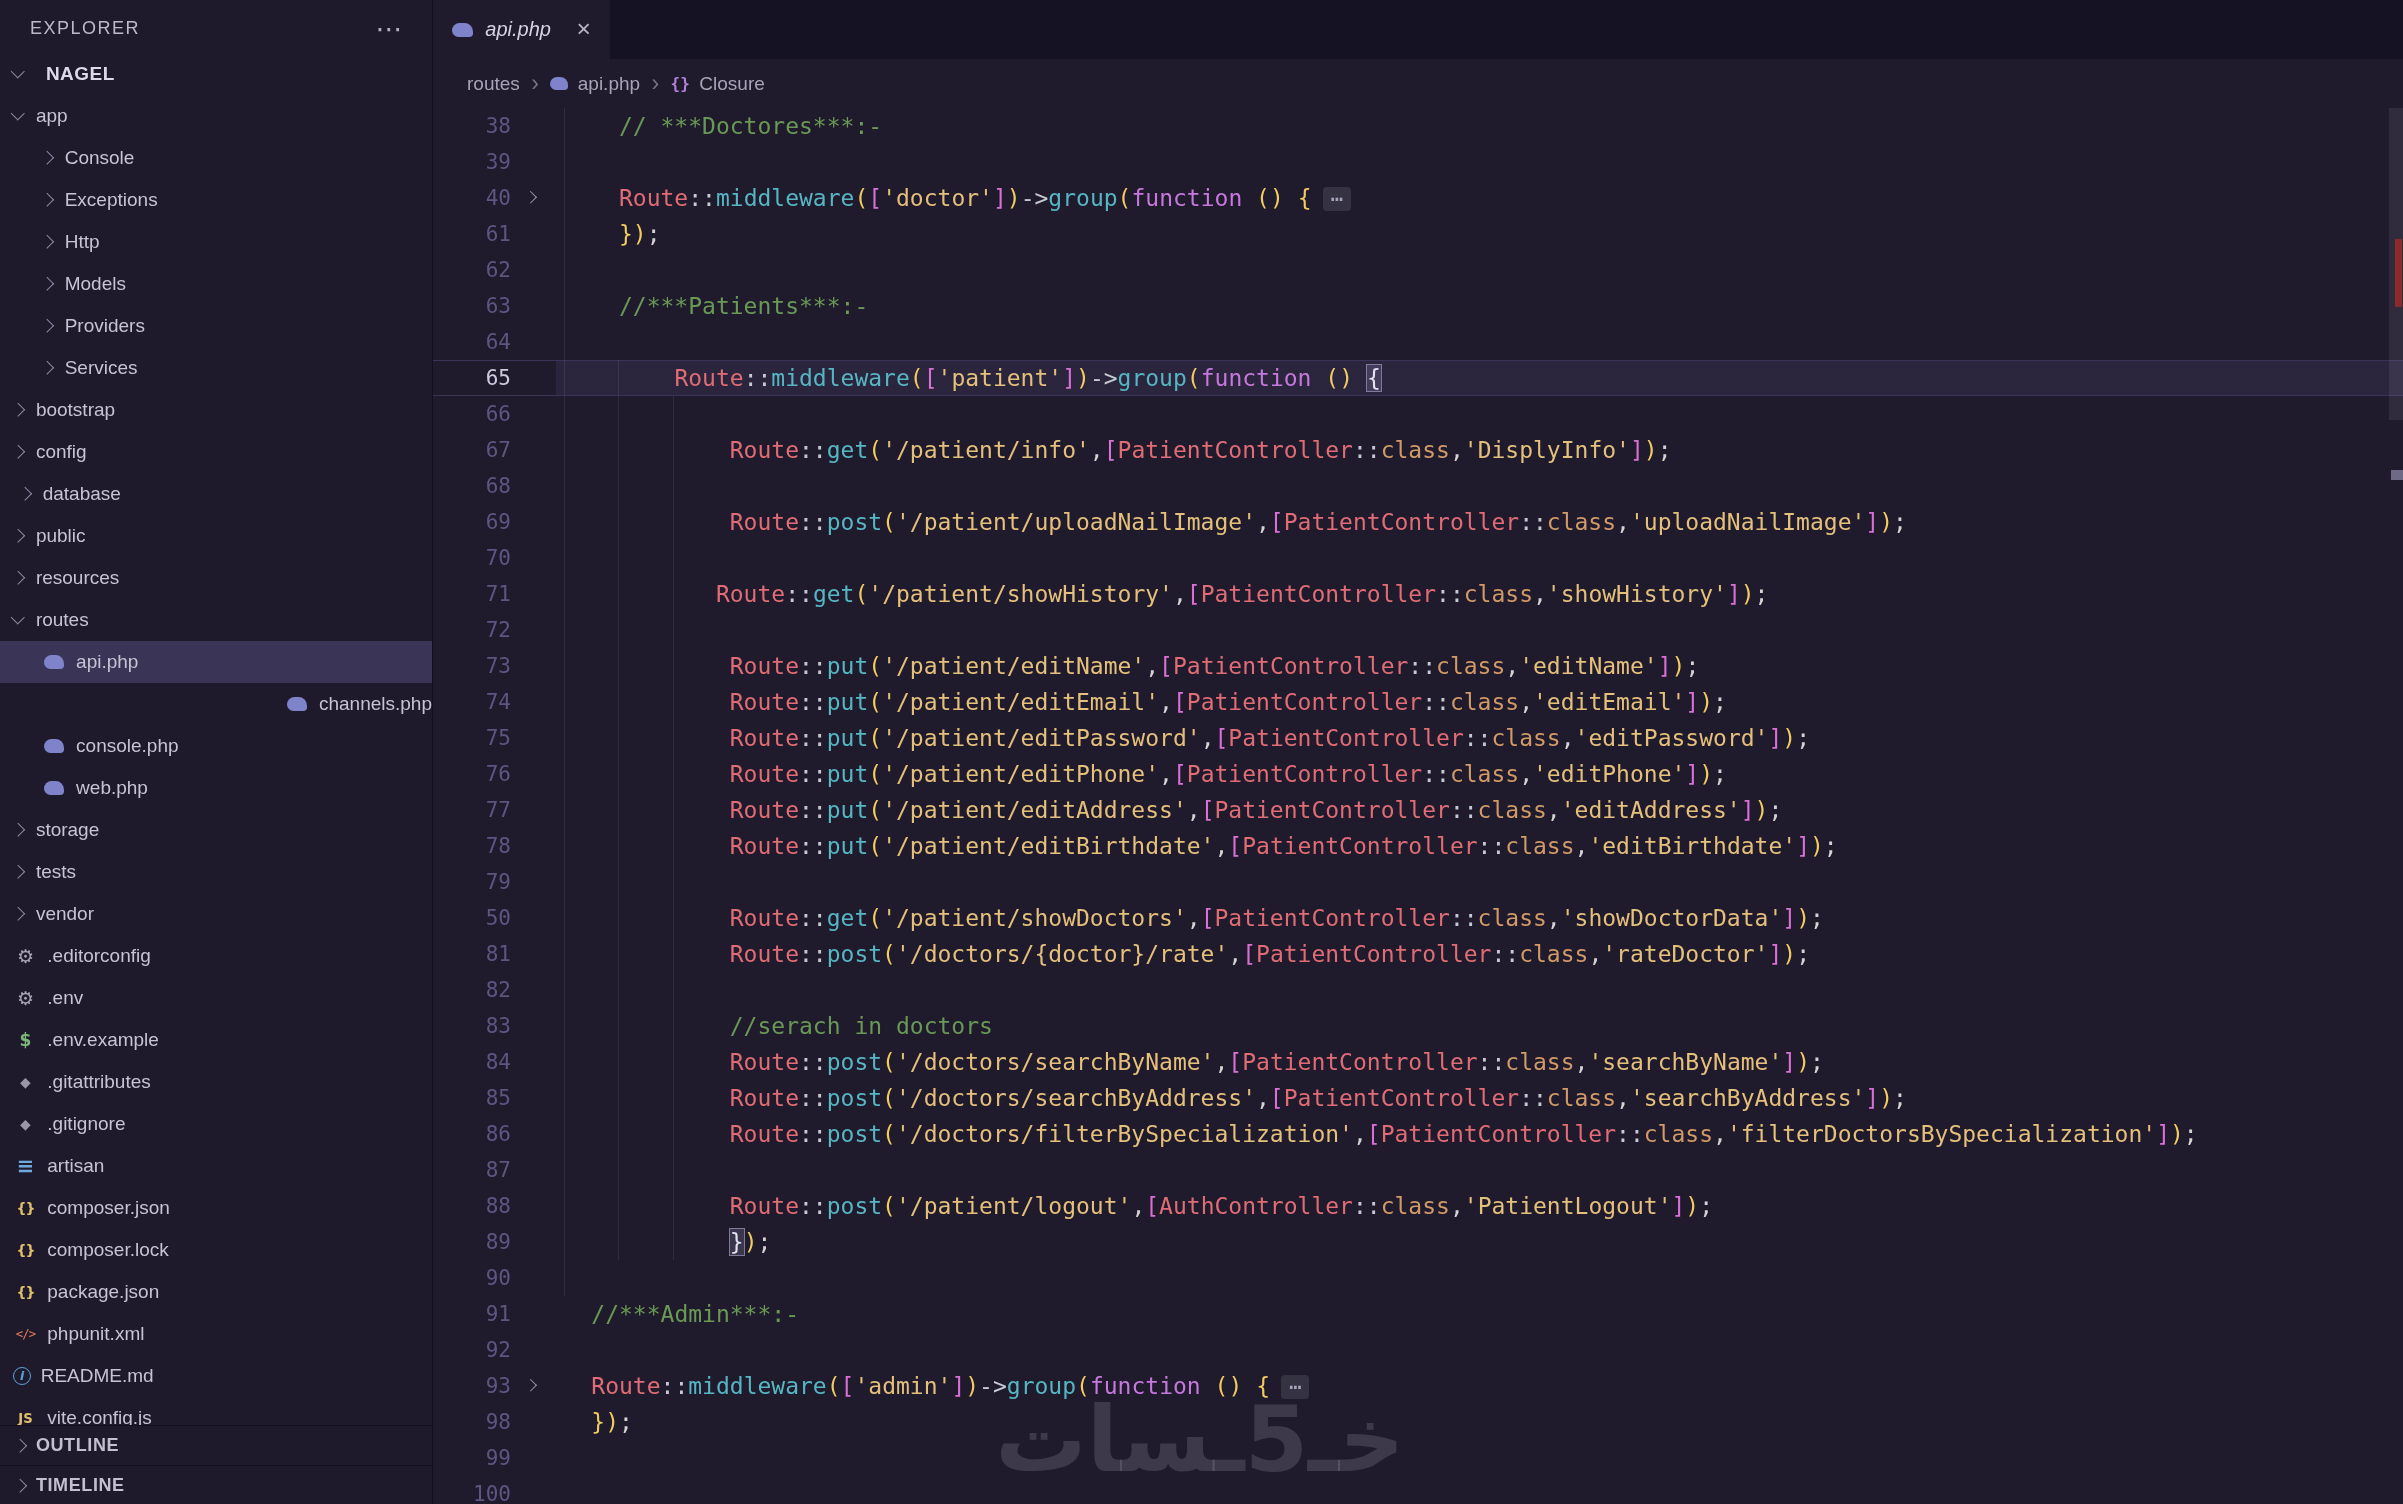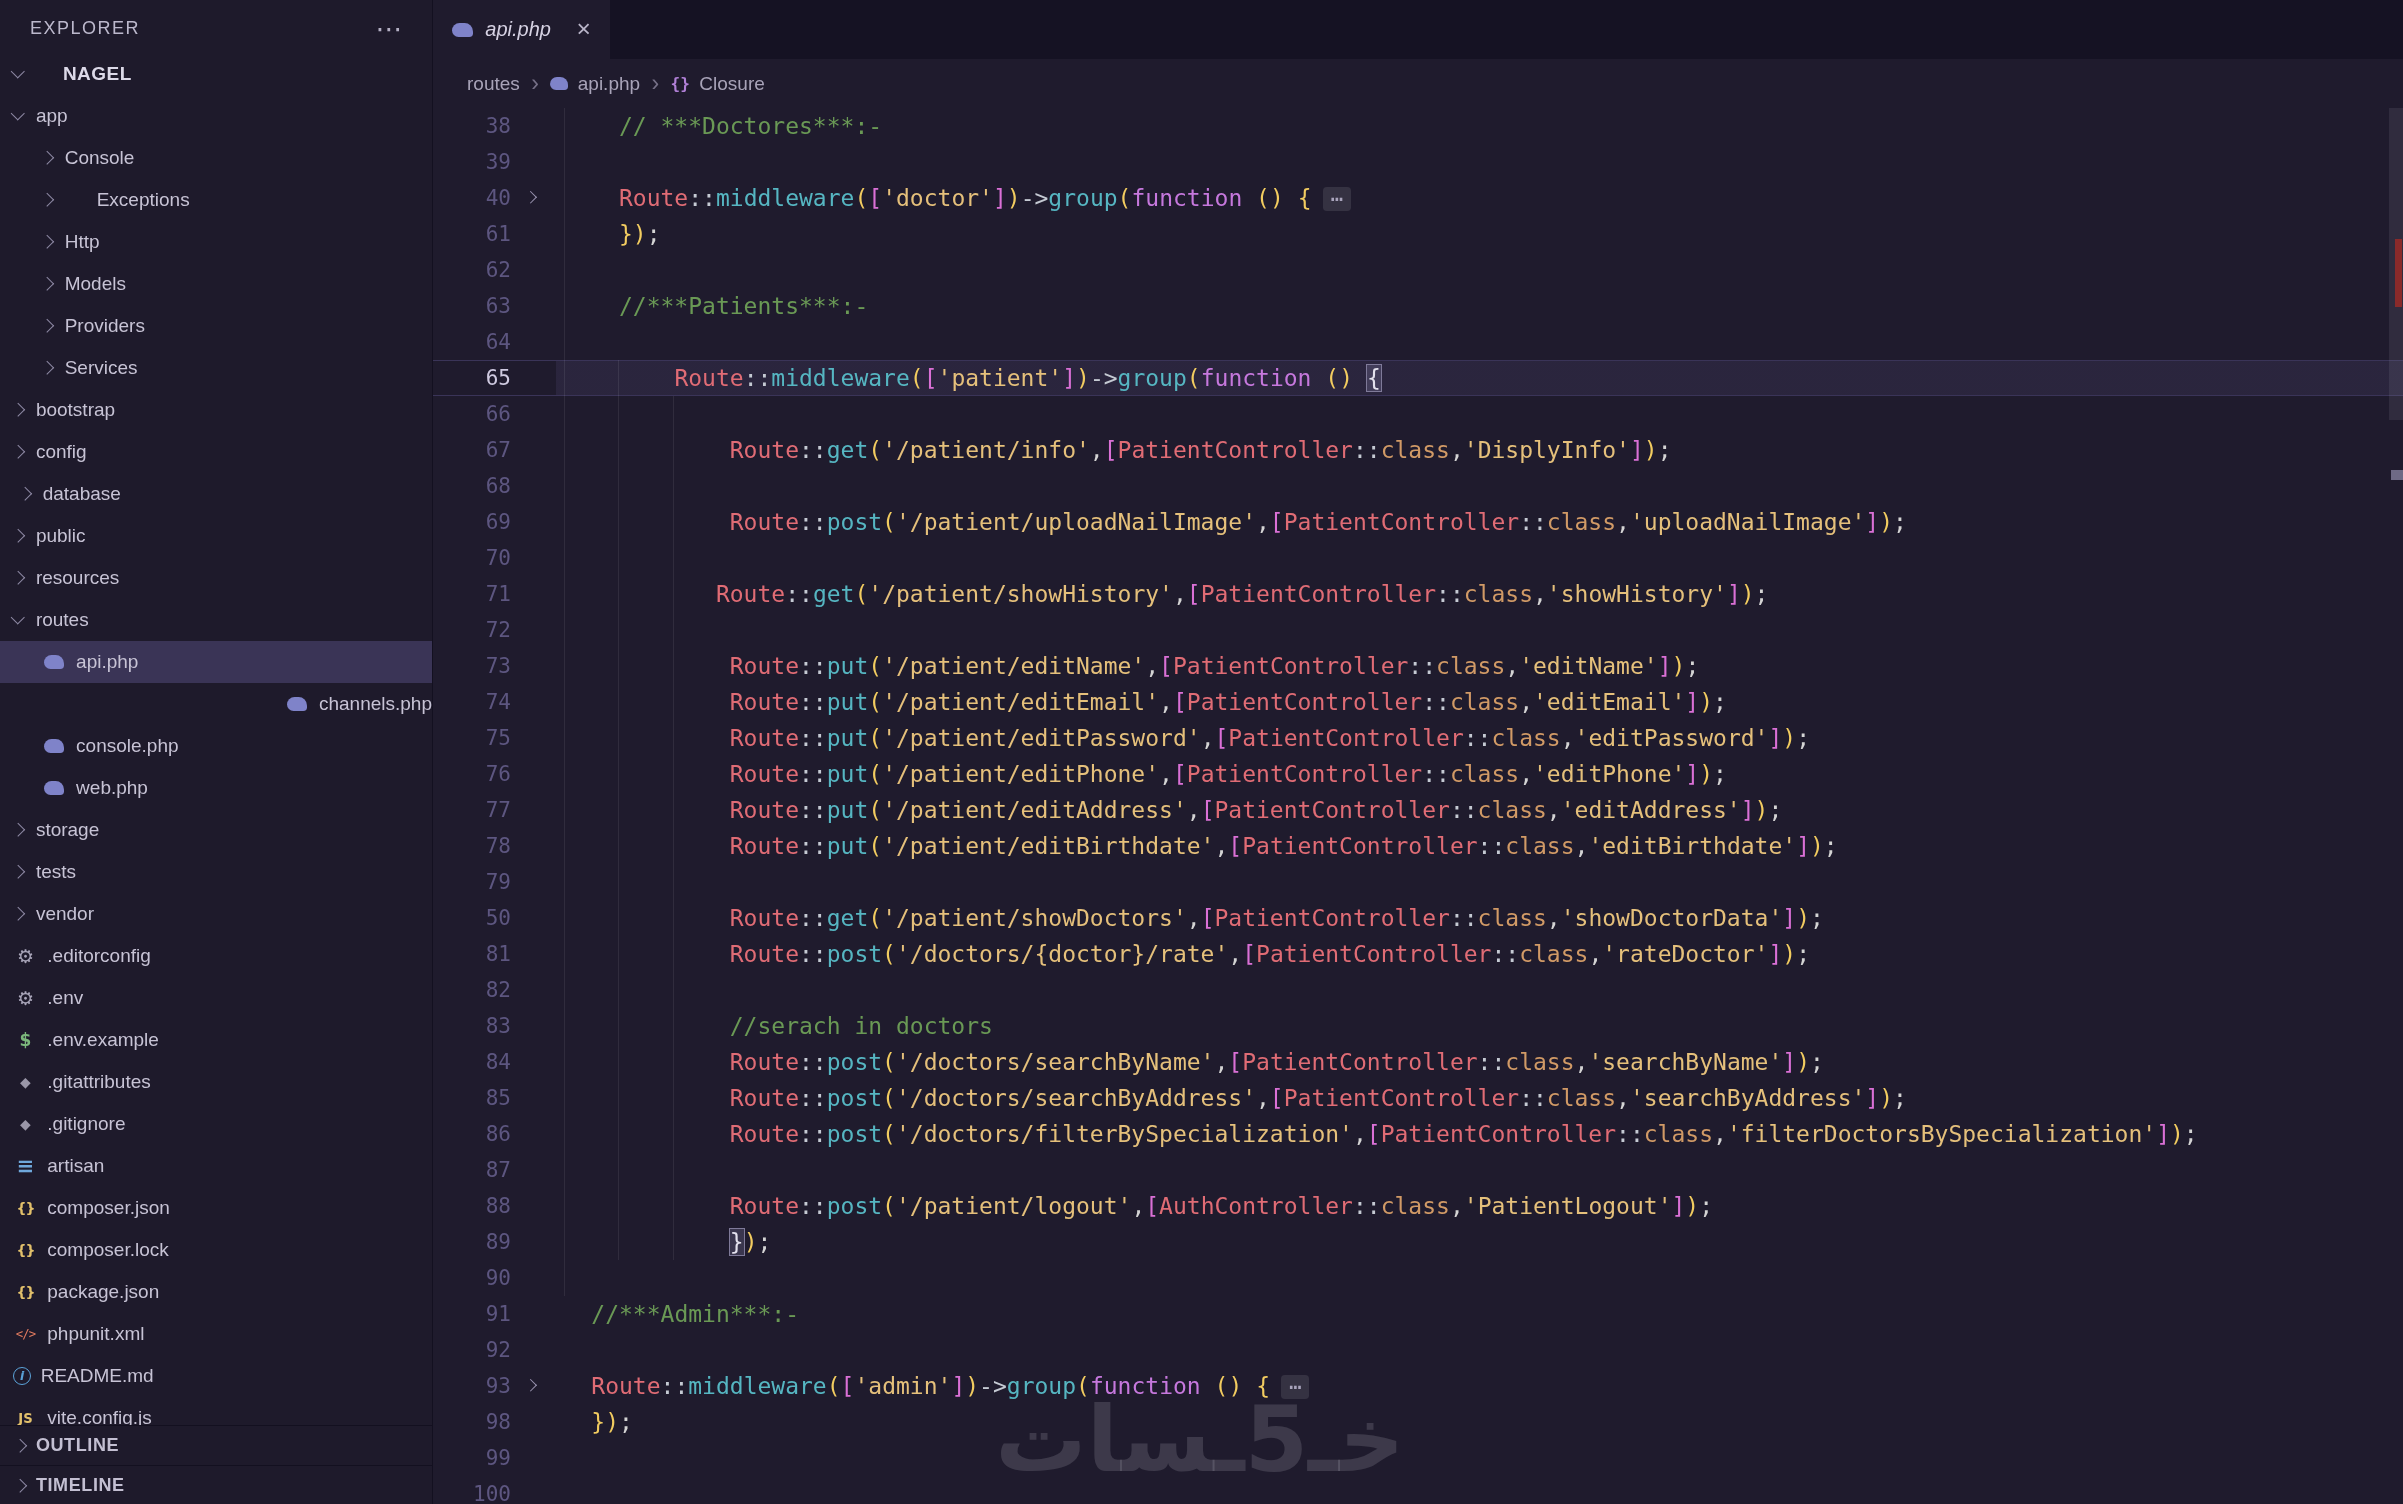--- a/index.html
+++ b/index.html
@@ -5,21 +5,21 @@
   *{box-sizing:border-box;margin:0;padding:0}
   html,body{width:2404px;height:1505px;overflow:hidden;background:#141121;
     font-family:"Liberation Sans","DejaVu Sans",sans-serif;}
   .app{display:flex;width:2404px;height:1505px}
 
   
   .sidebar{width:433px;flex-shrink:0;background:#1e1a2b;position:relative;border-right:0.9px solid #131020}
   .explorer-header{height:53px;display:flex;align-items:center;justify-content:space-between;
     padding:4px 28px 0 30px;color:#bcb8cc;font-size:18px;letter-spacing:1.5px}
   .more{font-size:26.5px;color:#b4b0c4;cursor:pointer;letter-spacing:1.9px}
-  .root-row{height:42px;display:flex;align-items:center;padding-left:13.2px;gap:27px;cursor:pointer}
+  .root-row{height:42px;display:flex;align-items:center;padding-left:13.2px;gap:10px;cursor:pointer}
   .root-label{font-weight:700;font-size:19px;color:#dcd9e8;letter-spacing:0.5px}
   .tree{position:absolute;top:95px;bottom:79px;left:0;right:0;overflow:hidden}
   .tree-item{height:42px;display:flex;align-items:center;font-size:19px;color:#c7c3d5;cursor:pointer;white-space:nowrap}
   .tree-item.selected{background:#3a3456}
   .tlabel{margin-left:0}
   .chev{width:9.5px;height:9.5px;border-right:1.9px solid #8d88a3;border-bottom:1.9px solid #8d88a3;
     display:inline-block;transform:rotate(-45deg);flex-shrink:0;margin-right:13.2px}
   .chev.down{transform:rotate(45deg) translate(-1.9px,-1.9px)}
   .ficon{width:24.6px;height:24.6px;display:inline-flex;align-items:center;justify-content:center;
     margin-right:9.5px;flex-shrink:0;font-size:16px;font-family:"DejaVu Sans",sans-serif}
@@ -106,21 +106,21 @@
     </div>
     <div class="tree">
         <div class="tree-item" style="padding-left: 13.2px;">
           <span class="chev down"></span>
           <span class="tlabel">app</span>
         </div>
         <div class="tree-item" style="padding-left: 42px;">
           <span class="chev"></span>
           <span class="tlabel">Console</span>
         </div>
-        <div class="tree-item" style="padding-left: 42px; gap: 32px;">
+        <div class="tree-item" style="padding-left: 42px;">
           <span class="chev"></span>
           <span class="tlabel">Exceptions</span>
         </div>
         <div class="tree-item" style="padding-left: 42px;">
           <span class="chev"></span>
           <span class="tlabel">Http</span>
         </div>
         <div class="tree-item" style="padding-left: 42px;">
           <span class="chev"></span>
           <span class="tlabel">Models</span>

